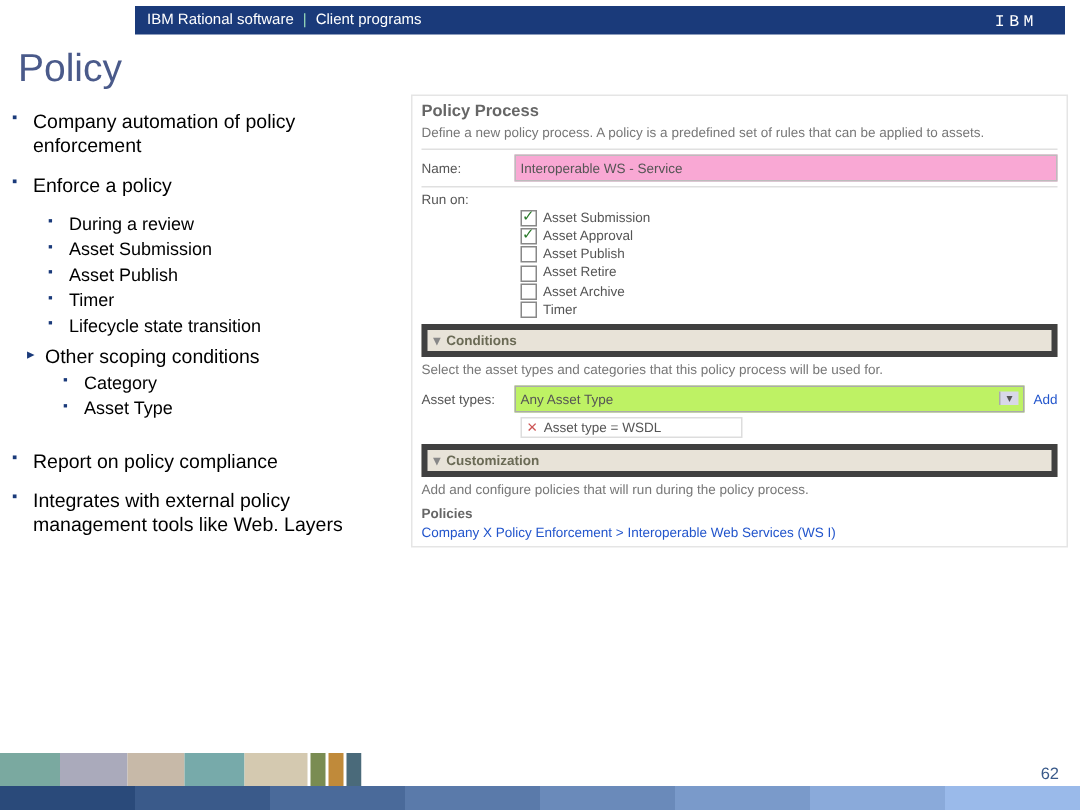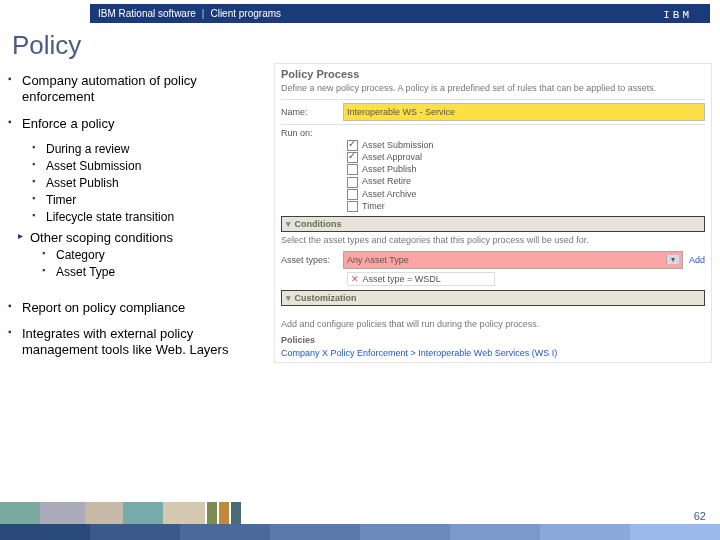--- a/index.html
+++ b/index.html
@@ -18,28 +18,28 @@
 .sub::before{content:"▪";position:absolute;left:-14px;top:0;color:#1a3a7a;font-size:9px}
 .other{font-size:13px;color:#000;margin:6px 0 3px 22px;position:relative}
 .other::before{content:"\25B8";position:absolute;left:-12px;top:0;color:#1a3a7a;font-size:10px}
 .sub2{font-size:12px;color:#000;margin:3px 0 3px 48px;position:relative}
 .sub2::before{content:"▪";position:absolute;left:-14px;top:0;color:#1a3a7a;font-size:9px}
 .panel{border:1px solid #e5e5e5;background:#fff;padding:4px 6px;font-size:10px;color:#555}
 .panel h4{margin:0 0 3px 0;font-size:11px;color:#666;font-weight:bold}
 .panel .desc{font-size:9px;color:#777;margin-bottom:6px}
 .row{display:flex;align-items:center;margin:2px 0}
 .lbl{width:62px;font-size:9px;color:#555;font-weight:normal}
-.inp{flex:1;border:1px solid #bcbcbc;height:14px;font-size:9px;padding:1px 3px;background:#fde047;color:#555}
-.sec-head{background:#e8e3d8;border:1px solid #404040;padding:2px 4px;font-size:9px;font-weight:bold;color:#6a6a55;margin-top:4px;position:relative}
+.inp{flex:1;border:1px solid #bcbcbc;height:14px;font-size:9px;padding:1px 3px;background:#f9a8d4;color:#555}
+.sec-head{background:#e8e3d8;border:4px solid #404040;padding:2px 4px;font-size:9px;font-weight:bold;color:#6a6a55;margin-top:4px;position:relative}
 .sec-head::before{content:"▾";margin-right:4px;color:#888}
 .chk{width:9px;height:9px;border:1px solid #888;display:inline-block;margin-right:4px;vertical-align:middle;position:relative}
 .chk.on::after{content:"✓";position:absolute;top:-3px;left:0;font-size:10px;color:#2a7a2a}
 .opt{display:block;font-size:9px;color:#555;margin:1px 0;padding-left:66px}
 .hr{height:1px;background:#e0e0e0;margin:3px 0}
-.dd{border:1px solid #aaa;height:14px;background:#fca5a5;font-size:9px;padding:1px 3px;flex:1;display:flex;align-items:center;justify-content:space-between;color:#555}
+.dd{border:1px solid #aaa;height:14px;background:#bef264;font-size:9px;padding:1px 3px;flex:1;display:flex;align-items:center;justify-content:space-between;color:#555}
 .dd .arr{background:#d8d8e8;border-left:1px solid #aaa;width:12px;text-align:center;font-size:8px;color:#555}
 .add{color:#2255cc;font-size:9px;margin-left:6px}
 .tag{display:flex;align-items:center;border:1px solid #ddd;margin-top:3px;padding:1px 3px;width:140px;margin-left:66px;font-size:9px;color:#555}
 .tag .x{margin-right:4px;color:#c55}
 .bc{font-size:9px;color:#2255cc;margin-top:3px}
 .footer{position:absolute;bottom:0;left:0;right:0;height:38px}
 .photo-strip{height:22px;display:flex}
 .photo-strip div{height:22px}
 .p1{width:40px;background:#7aa9a0}.p2{width:45px;background:#aab}.p3{width:38px;background:#c7b9a8}.p4{width:40px;background:#7aa}.p5{width:42px;background:#d4c9b0}
 .pblank{flex:1;background:#fff}
@@ -109,21 +109,21 @@
             <span class="arr">▾</span>
         </div>
         <span class="add">Add</span>
       </div>
       <div class="tag">
         <span class="x">✕</span>
         <span>Asset type = WSDL</span>
       </div>
 
       <div class="sec-head">Customization</div>
-      <div class="desc" style="margin-top:13px">Add and configure policies that will run during the policy process.</div>
+      <div class="desc" style="margin-top:3px">Add and configure policies that will run during the policy process.</div>
       <div style="font-size:9px;font-weight:bold;color:#666">Policies</div>
       <div class="bc">Company X Policy Enforcement &gt; Interoperable Web Services (WS I)</div>
     </div>
   </div>
 </div>
 
 <div class="footer">
   <div class="photo-strip">
     <div class="p1"></div>
       <div class="p2"></div>

